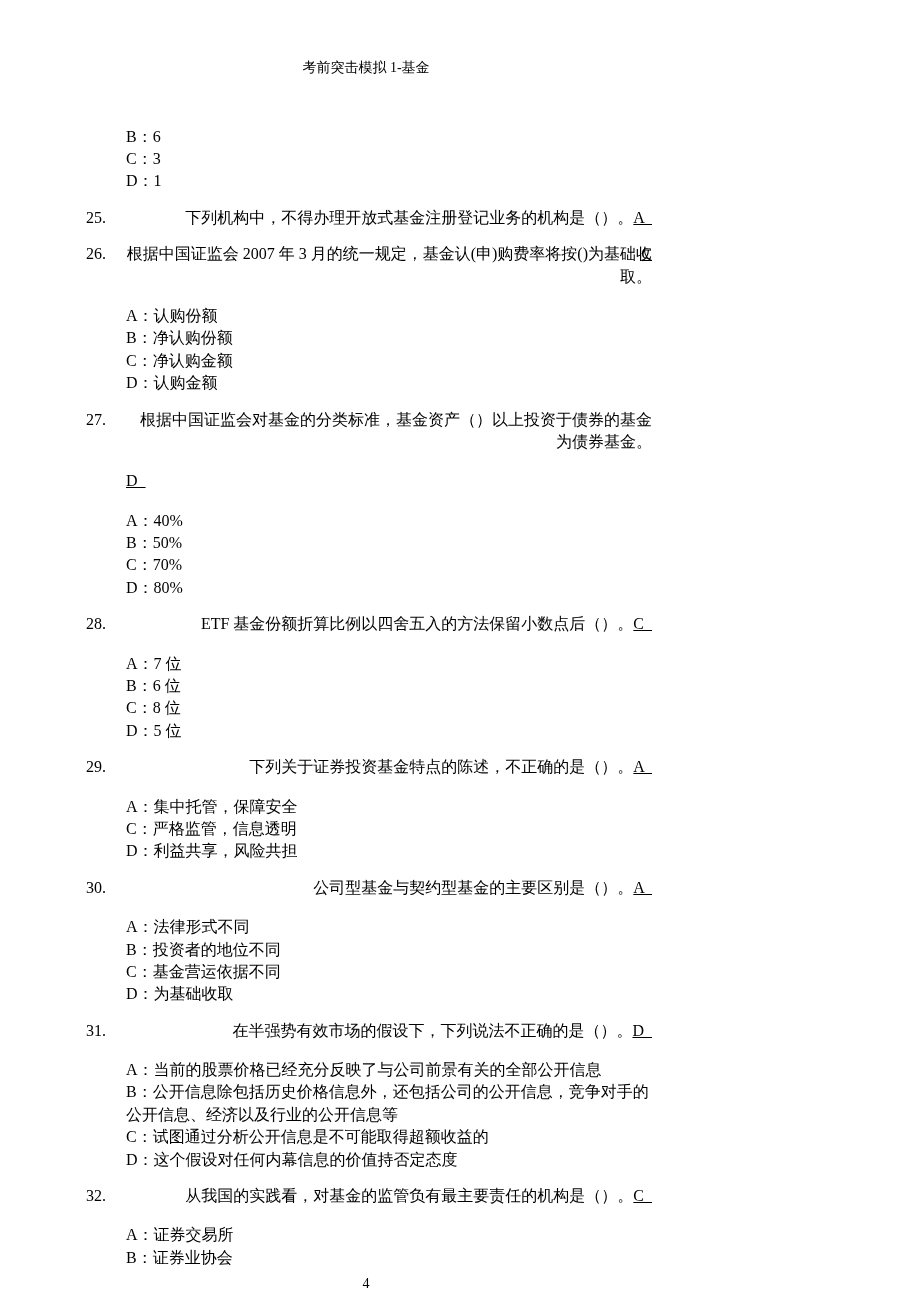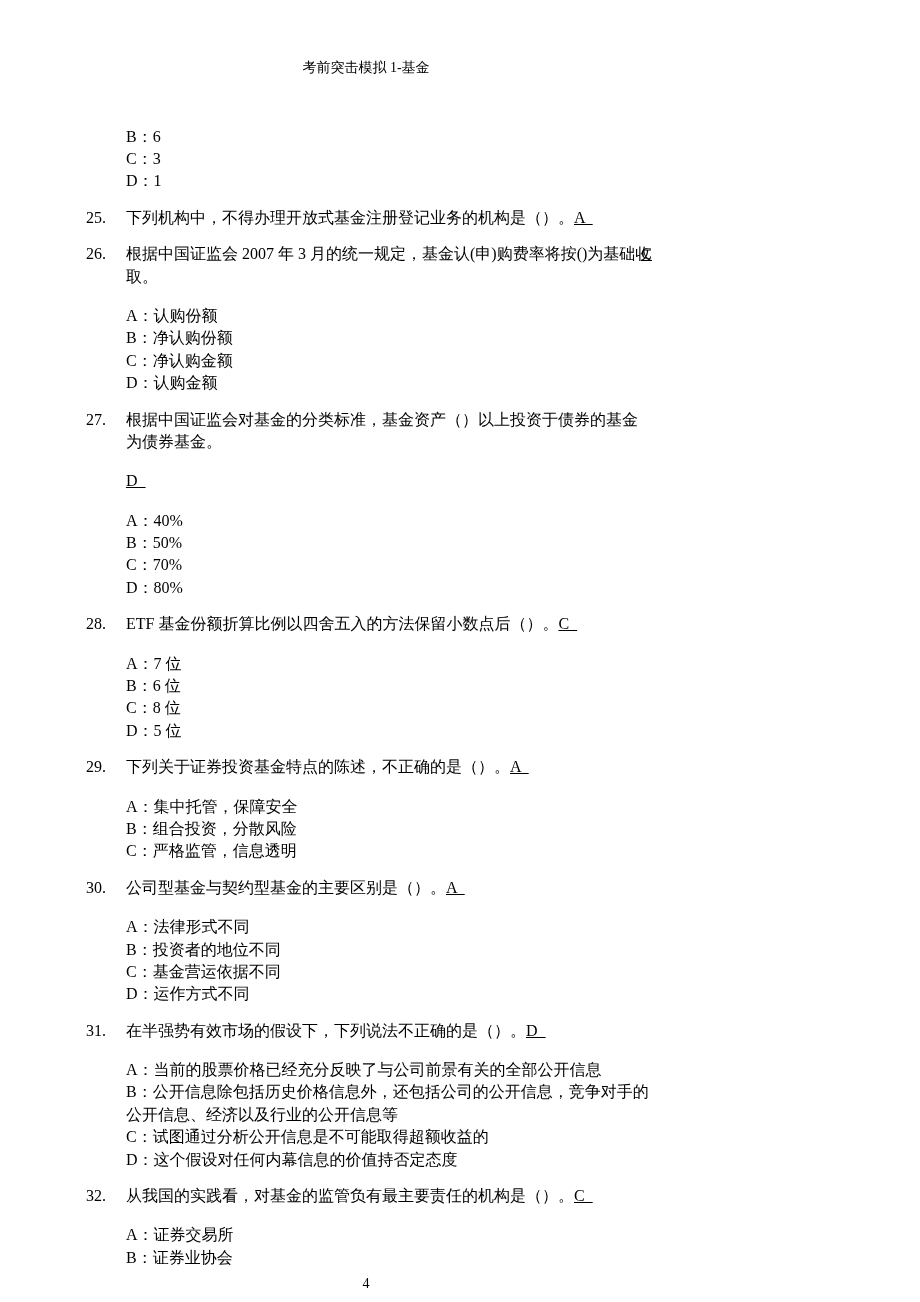--- a/index.html
+++ b/index.html
@@ -33,20 +33,21 @@
       position: relative;
     }
     .q-number {
       width: 40px;
       flex: 0 0 40px;
       text-align: left;
       padding-left: 6px;
     }
     .q-text {
       flex: 1;
+      text-align: right;
     }
     .q-text-content {
       display: inline;
     }
     .answer {
       text-decoration: underline;
       white-space: pre;
     }
     .answer-right {
       text-decoration: underline;
@@ -126,34 +127,34 @@
           <div class="option">D：5 位</div>
         </div>
       </div>
       <div class="question-block">
         <div class="q-line">
           <div class="q-number">29.</div>
           <div class="q-text"><span class="q-text-content">下列关于证券投资基金特点的陈述，不正确的是（）。</span><span class="answer">A  </span></div>
         </div>
         <div class="options">
           <div class="option">A：集中托管，保障安全</div>
-          <div class="option">B：组合投资，分散风险</div>
           <div class="option">C：严格监管，信息透明</div>
+          <div class="option">D：利益共享，风险共担</div>
         </div>
       </div>
       <div class="question-block">
         <div class="q-line">
           <div class="q-number">30.</div>
           <div class="q-text"><span class="q-text-content">公司型基金与契约型基金的主要区别是（）。</span><span class="answer">A  </span></div>
         </div>
         <div class="options">
           <div class="option">A：法律形式不同</div>
           <div class="option">B：投资者的地位不同</div>
           <div class="option">C：基金营运依据不同</div>
-          <div class="option">D：运作方式不同</div>
+          <div class="option">D：为基础收取</div>
         </div>
       </div>
       <div class="question-block">
         <div class="q-line">
           <div class="q-number">31.</div>
           <div class="q-text"><span class="q-text-content">在半强势有效市场的假设下，下列说法不正确的是（）。</span><span class="answer">D  </span></div>
         </div>
         <div class="options">
           <div class="option">A：当前的股票价格已经充分反映了与公司前景有关的全部公开信息</div>
           <div class="option">B：公开信息除包括历史价格信息外，还包括公司的公开信息，竞争对手的公开信息、经济以及行业的公开信息等</div>

